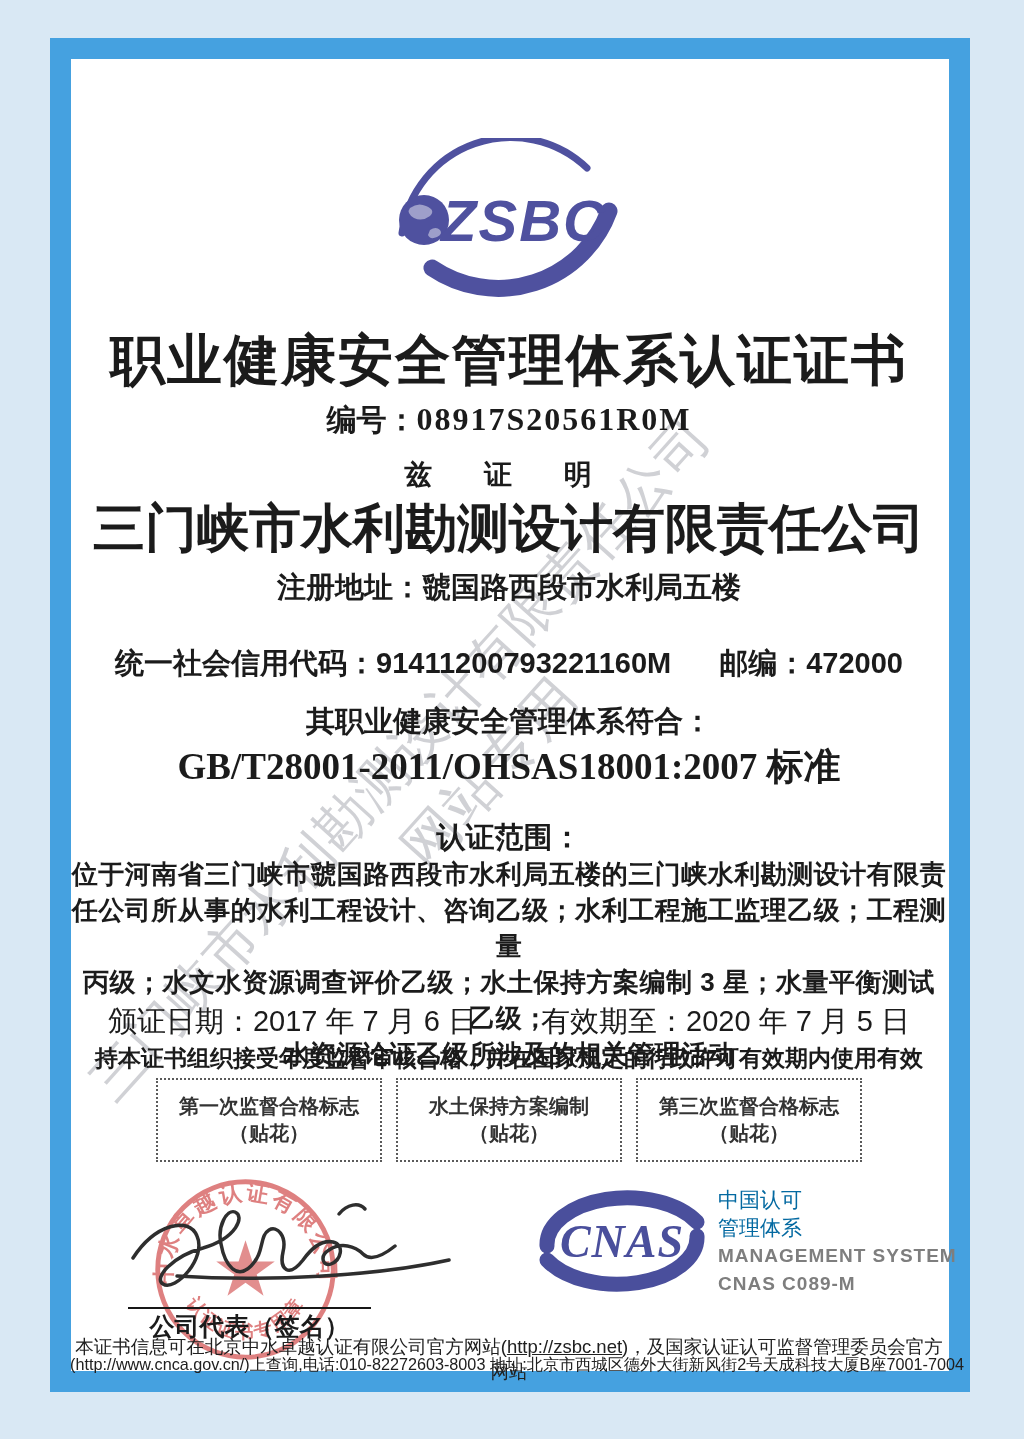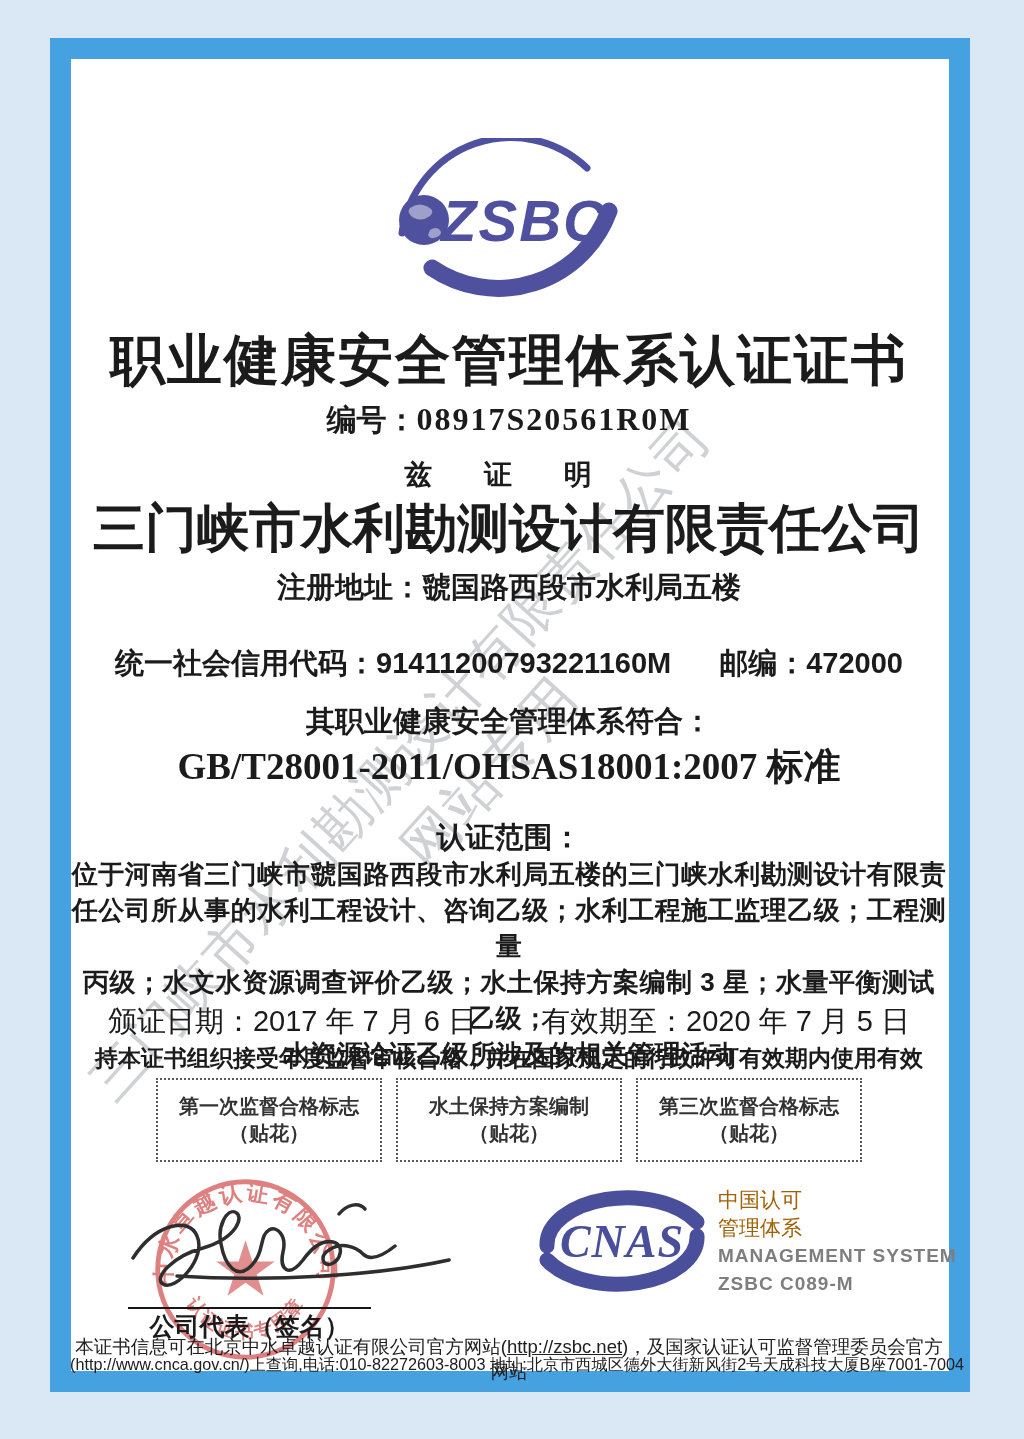--- a/index.html
+++ b/index.html
@@ -40,21 +40,21 @@
          display:flex;flex-direction:column;justify-content:center;text-align:center;
          font-size:20px;font-weight:700;line-height:27px;color:#333;}
   
   .stamp{left:148px;top:1172px;opacity:0.85;}
   .sig{left:115px;top:1196px;}
   .sigline{left:128px;top:1307px;width:243px;border-top:2px solid #161616;}
   .siglbl{left:128px;top:1310px;width:243px;text-align:center;font-size:25px;font-weight:700;}
   
   .cnas{left:538px;top:1180px;}
   .cnastxt{left:718px;top:1186px;line-height:28px;white-space:nowrap;}
-  .cnastxt .cn{font-size:21px;color:#a16207;}
+  .cnastxt .cn{font-size:21px;color:#0369a1;}
   .cnastxt .en{font-size:19px;font-weight:700;color:#7e7e7e;letter-spacing:1px;}
   
   .foot1{top:1334px;font-size:18.5px;color:#202020;}
   .foot1 .lnk{text-decoration:underline;}
   .foot2{top:1354px;font-size:16.2px;color:#202020;white-space:nowrap;}
 </style>
 </head>
 <body>
 
 <div class="page">
@@ -156,20 +156,20 @@
       <path d="M 9,66 A 80,47 0 0 1 159,42" stroke-width="15"></path>
       <path d="M 159,56 A 80,47 0 0 1 9,80" stroke-width="15"></path>
     </g>
     <text x="84" y="77" text-anchor="middle" font-size="46" font-weight="900" font-style="italic" letter-spacing="1" fill="#4a4f9c" font-family="Liberation Serif, serif">CNAS</text>
   </svg>
 
   <div class="abs z2 cnastxt">
     <div class="cn">中国认可</div>
     <div class="cn">管理体系</div>
     <div class="en">MANAGEMENT SYSTEM</div>
-    <div class="en">ZSBC C089-M</div>
+    <div class="en">CNAS C089-M</div>
   </div>
 
   <div class="abs ctr z2 foot1">
     <span>本证书信息可在北京中水卓越认证有限公司官方网站(</span><span class="lnk">http://zsbc.net</span><span>)，及国家认证认可监督管理委员会官方网站</span>
   </div>
   <div class="abs ctr z2 foot2">(http://www.cnca.gov.cn/)上查询,电话:010-82272603-8003 地址:北京市西城区德外大街新风街2号天成科技大厦B座7001-7004</div>
 </div>
 
 </body></html>

